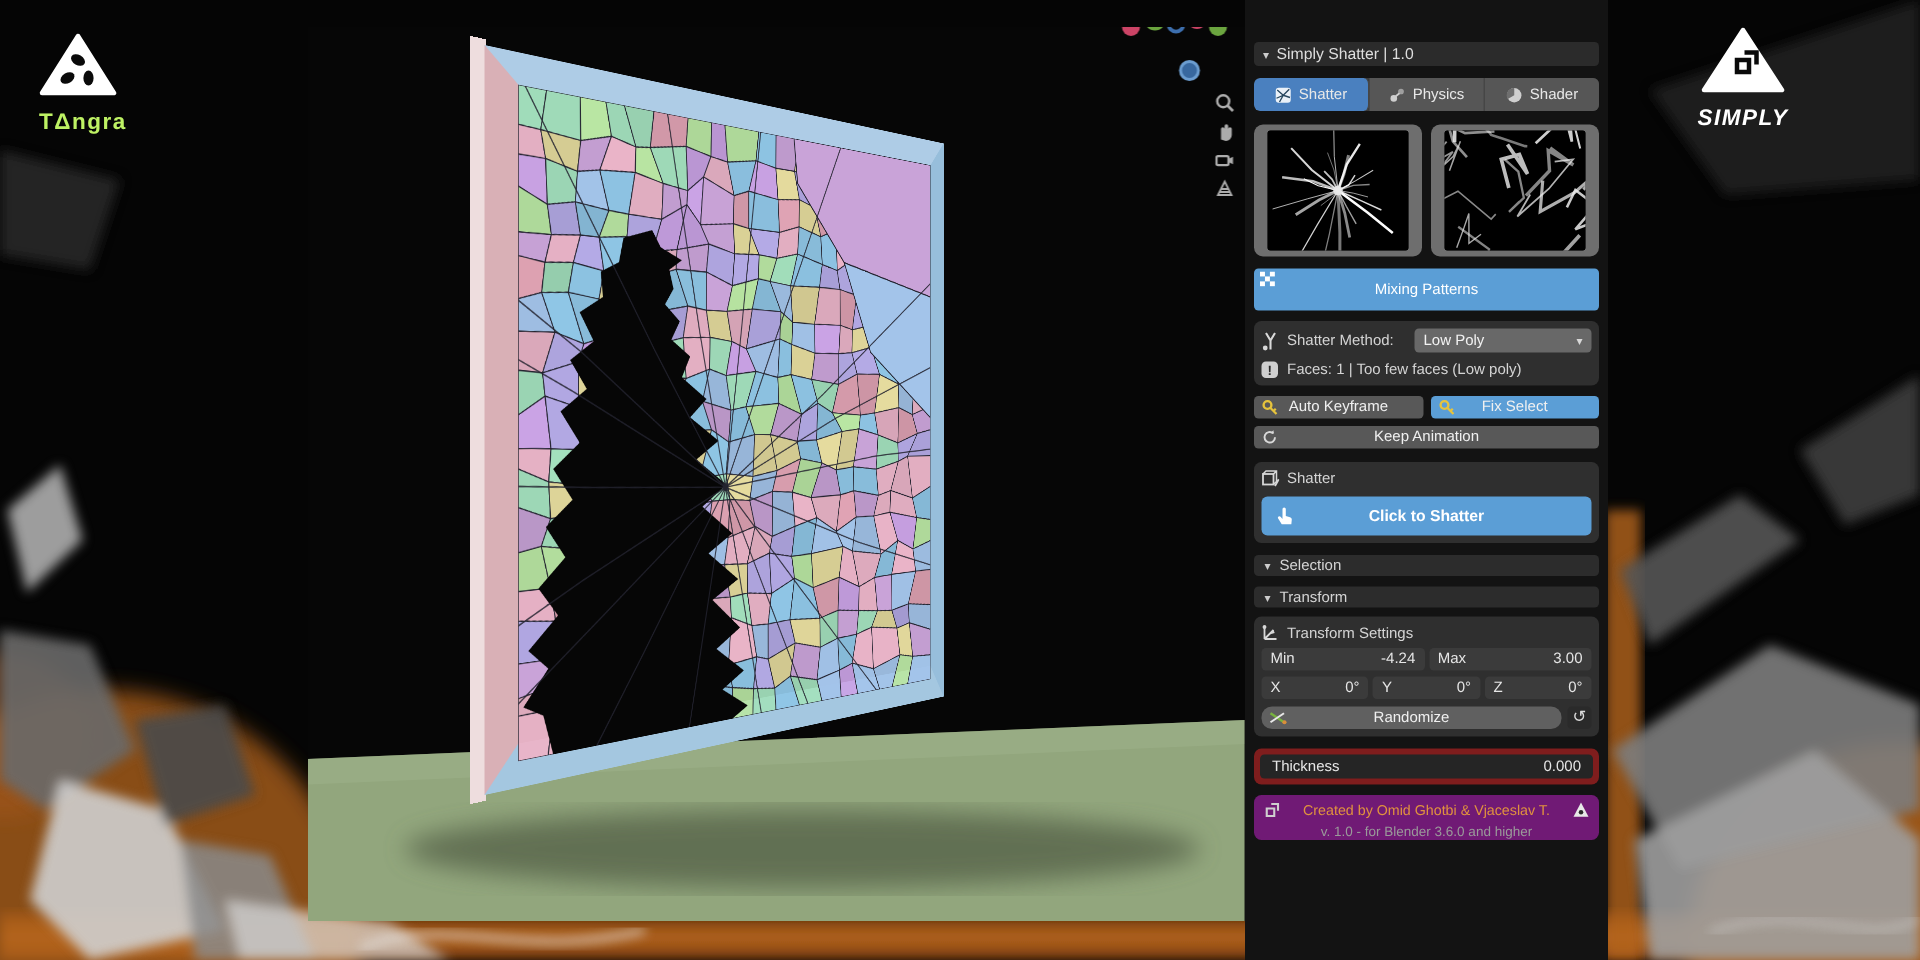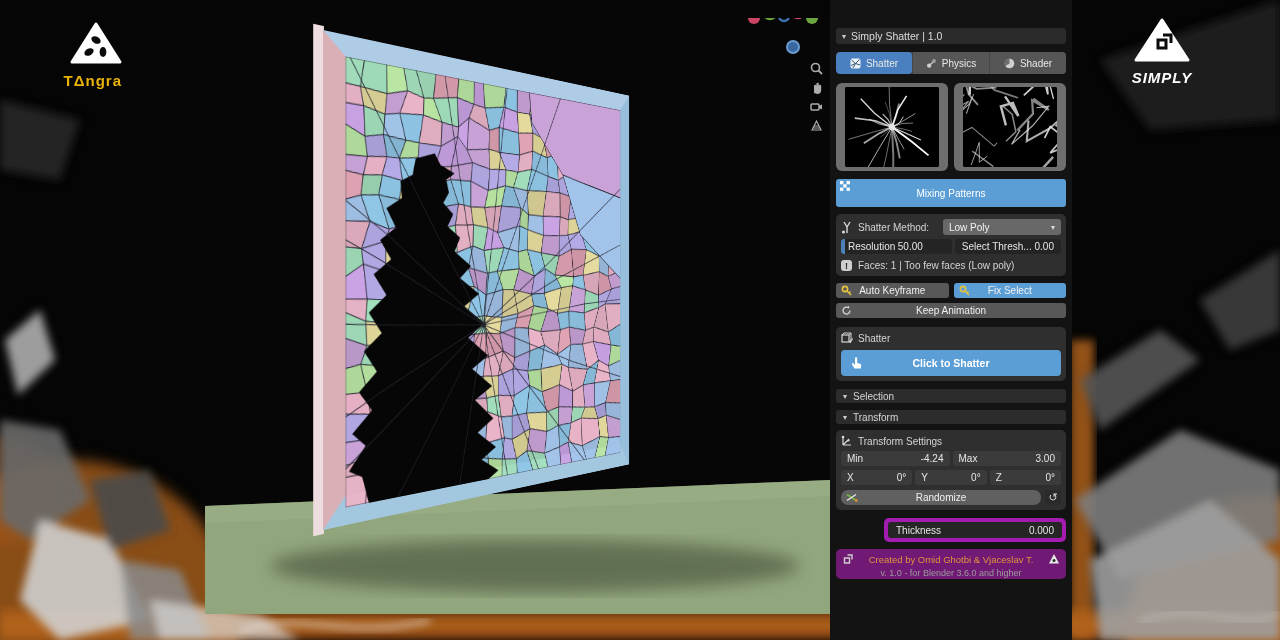--- a/index.html
+++ b/index.html
@@ -4,21 +4,21 @@
 <style>
   * { margin:0; padding:0; box-sizing:border-box; }
   html,body { width:1280px; height:640px; overflow:hidden; background:#000; }
   body { font-family:"Liberation Sans", sans-serif; }
   .stage { position:relative; width:1280px; height:640px; background:#050505; overflow:hidden; }
 
   
   .bg-art { position:absolute; inset:0; }
 
   
-  .logo-left { position:absolute; left:26px; top:22px; width:96px; text-align:right; color:#eab308; }
+  .logo-left { position:absolute; left:26px; top:22px; width:96px; text-align:left; color:#bef264; }
   .logo-left .lg-text { font-size:15px; font-weight:bold; letter-spacing:1px; margin-top:2px; }
   .logo-right { position:absolute; left:1124px; top:18px; width:76px; text-align:center; color:#fff; }
   .logo-right .lg-text { font-size:15px; font-weight:bold; font-style:italic; letter-spacing:1px; margin-top:1px; }
 
   
   .viewport { position:absolute; left:205px; top:18px; width:625px; height:596px; background:#060606; overflow:hidden; }
   .floor { position:absolute; inset:0; }
   .frame-wrap { position:absolute; left:118px; top:12px; width:470px; height:500px;
                 transform:perspective(620px) rotateY(28deg); transform-origin:left center; }
   .frame { position:absolute; inset:0; border-left:26px solid #d9b0b6; border-top:22px solid #aecce6;
@@ -78,21 +78,21 @@
                 align-items:center; gap:6px; padding:0 7px; color:#d5d5d5; }
   .caret { font-size:8px; color:#cccccc; }
   .selrow { margin-top:5px; display:flex; gap:4px; align-items:center; }
   .pill-btn { flex:1; height:15px; background:#606060; border-radius:7px; position:relative; display:flex;
               align-items:center; justify-content:center; color:#f0f0f0; }
   .pill-btn svg { position:absolute; left:5px; top:2px; opacity:.75; }
   .trash-btn { width:17px; height:15px; background:#46302c; border:1px solid #8a4a3a; border-radius:3px;
                display:flex; align-items:center; justify-content:center; }
   .undo-btn { width:16px; height:15px; background:#2a2a2a; border-radius:3px; color:#dcdcdc;
               display:flex; align-items:center; justify-content:center; font-size:11px; line-height:1; }
-  .thick-box { margin-top:8px; background:#a21caf; border-radius:5px; padding:4px;margin-left:48px; }
+  .thick-box { margin-top:8px; background:#7f1d1d; border-radius:5px; padding:4px; }
   .thick-field { height:16px; background:#252525; border-radius:3px; display:flex; align-items:center;
                  padding:0 8px; color:#e6e6e6; }
   .thick-field .val { margin-left:auto; }
   .footer-box { margin-top:7px; background:#701a75; border-radius:5px; padding:4px 6px 1px 6px; }
   .footer-row { display:flex; align-items:center; gap:5px; }
   .credit { flex:1; text-align:center; color:#e0923e; font-size:9.5px; }
   .version { text-align:center; color:#9a9a9a; font-size:9px; margin-top:3px; }
 </style>
 </head>
 <body>
@@ -675,31 +675,20 @@
             <path d="M3 1 L6 6 L9 1 M6 6 V12" stroke="#d8d8d8" stroke-width="1.4" fill="none"></path>
             <circle cx="2.5" cy="11" r="1.6" fill="#d8d8d8"></circle>
           </svg>
           <span class="lbl">Shatter Method:</span>
           <span class="spacer"></span>
           <div class="dropdown">
             <span>Low Poly</span>
             <span class="dd-caret">▾</span>
           </div>
         </div>
-        <div class="fieldrow">
-          <div class="nfield" style="flex:1.05">
-            <span class="fill"></span>
-            <span>Resolution</span>
-            <span class="val" style="margin-right:22px">50.00</span>
-          </div>
-          <div class="nfield">
-            <span>Select Thresh...</span>
-            <span class="val">0.00</span>
-          </div>
-        </div>
         <div class="inforow">
           <span class="info-ic">!</span>
           <span class="lbl">Faces: 1 | Too few faces (Low poly)</span>
         </div>
       </div>
 
       <div class="btnrow">
         <div class="btn btn-gray">
           <svg width="11" height="11" viewBox="0 0 11 11">
             <circle cx="4" cy="4" r="2.6" fill="none" stroke="#e6c33c" stroke-width="1.6"></circle>

